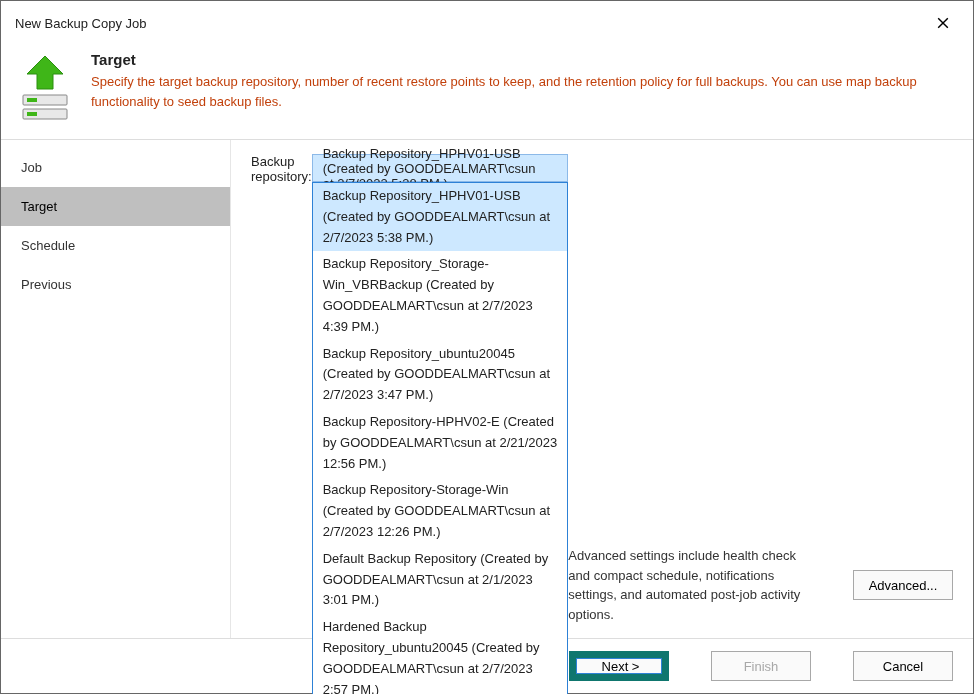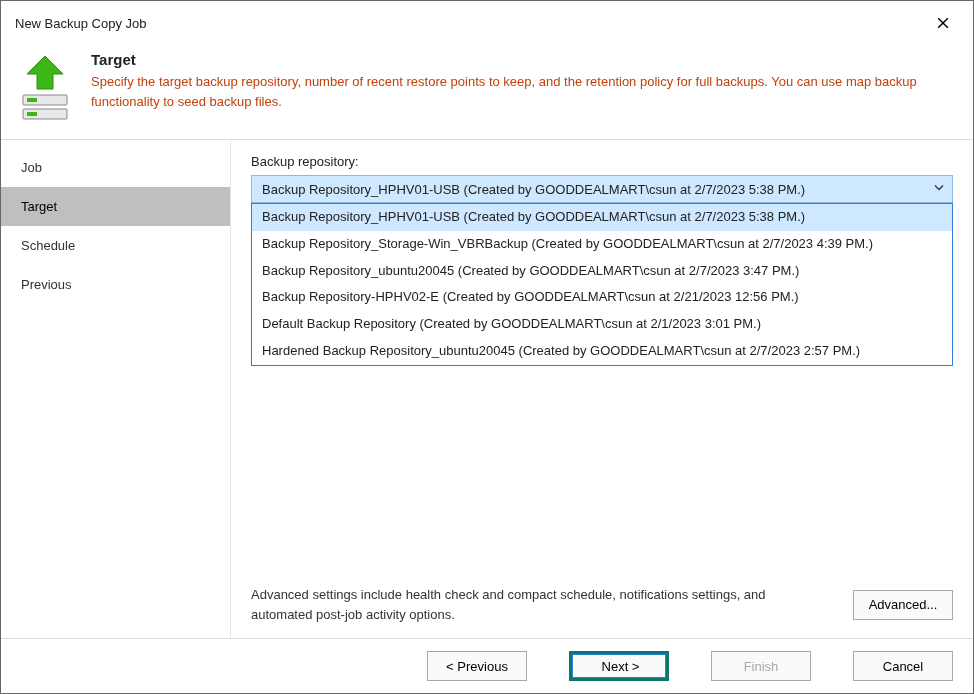--- a/index.html
+++ b/index.html
@@ -10,35 +10,35 @@
     .close-btn { width: 40px; height: 28px; display: flex; align-items: center; justify-content: center; cursor: pointer; }
     .close-btn svg { width: 12px; height: 12px; }
     .header { display: flex; padding: 8px 14px 18px 14px; gap: 16px; align-items: flex-start; }
     .header-icon { width: 60px; height: 70px; flex-shrink: 0; display: flex; align-items: center; justify-content: center; }
     .header-text h2 { font-size: 15px; font-weight: 700; margin-bottom: 4px; }
     .header-text p { font-size: 13px; line-height: 1.5; color: #c2410c; max-width: 840px; }
     .body { flex: 1; display: flex; border-top: 1px solid #ddd; min-height: 0; }
     .sidebar { width: 230px; border-right: 1px solid #e6e6e6; padding-top: 8px; background:#fff; }
     .sidebar-item { padding: 12px 20px; font-size: 13px; color: #333; cursor: pointer; }
     .sidebar-item.selected { background: #bfbfbf; color: #000; }
-    .content { flex: 1; padding: 14px 20px 14px 20px; position: relative; display:flex; flex-direction:column; }
+    .content { flex: 1; padding: 14px 20px 14px 20px; position: relative; display:flex; flex-direction:row; }
     .field-label { font-size: 13px; margin-bottom: 6px; }
     .combo { position: relative; }
     .combo-display { border: 1px solid #8cb9e8; background: #cde8ff; padding: 5px 28px 5px 10px; font-size: 13px; cursor: pointer; display:flex; align-items:center; height:28px; }
     .combo-arrow { position: absolute; right: 8px; top: 50%; transform: translateY(-50%); }
     .combo-arrow svg { width: 12px; height: 12px; }
     .dropdown { position: absolute; left: 0; right: 0; top: 28px; border: 1px solid #2d81d6; background: #fff; z-index: 10; }
     .dropdown-item { padding: 3px 10px; font-size: 13px; cursor: pointer; line-height:1.6; }
     .dropdown-item.highlight { background: #cde8ff; }
     .spacer { flex:1; }
     .advanced-row { display:flex; align-items:center; gap:12px; margin-top:auto; padding-top:8px; }
     .advanced-text { flex:1; font-size:13px; color:#333; line-height:1.5; }
     .btn { min-width: 100px; height: 30px; border: 1px solid #a8a8a8; background: #fafafa; font-size: 13px; cursor: pointer; padding: 0 14px; margin-left: 40px; }
     .btn:disabled { color: #a8a8a8; cursor: default; }
-    .btn.default { border: 3px solid #0f766e; box-shadow: inset 0 0 0 1px #2d81d6; color:#000;padding-left:17px; }
+    .btn.default { border: 7px solid #0f766e; box-shadow: inset 0 0 0 1px #2d81d6; color:#000;padding-left:17px; }
     .footer { border-top: 1px solid #ddd; padding: 12px 20px; display: flex; justify-content: flex-end; gap: 2px; }
   </style>
 </head>
 <body>
 
 <div class="window">
 
   <div class="titlebar">
     <div class="titlebar-title">New Backup Copy Job</div>
     <div class="close-btn">
@@ -82,20 +82,21 @@
             <svg viewBox="0 0 12 12">
                 <path d="M2 4 L6 8 L10 4" stroke="#333" stroke-width="1.3" fill="none"></path>
               </svg>
           </span>
         </div>
         <div class="dropdown">
           <div class="dropdown-item highlight">Backup Repository_HPHV01-USB (Created by GOODDEALMART\csun at 2/7/2023 5:38 PM.)</div>
           <div class="dropdown-item">Backup Repository_Storage-Win_VBRBackup (Created by GOODDEALMART\csun at 2/7/2023 4:39 PM.)</div>
           <div class="dropdown-item">Backup Repository_ubuntu20045 (Created by GOODDEALMART\csun at 2/7/2023 3:47 PM.)</div>
           <div class="dropdown-item">Backup Repository-HPHV02-E (Created by GOODDEALMART\csun at 2/21/2023 12:56 PM.)</div>
+          <div class="dropdown-item">Backup Repository-Storage-Win (Created by GOODDEALMART\csun at 2/7/2023 12:26 PM.)</div>
           <div class="dropdown-item">Default Backup Repository (Created by GOODDEALMART\csun at 2/1/2023 3:01 PM.)</div>
           <div class="dropdown-item">Hardened Backup Repository_ubuntu20045 (Created by GOODDEALMART\csun at 2/7/2023 2:57 PM.)</div>
         </div>
       </div>
 
       <div class="spacer"></div>
 
       <div class="advanced-row">
         <div class="advanced-text">Advanced settings include health check and compact schedule, notifications settings, and automated post-job activity options.</div>
         <button class="btn">Advanced...</button>

